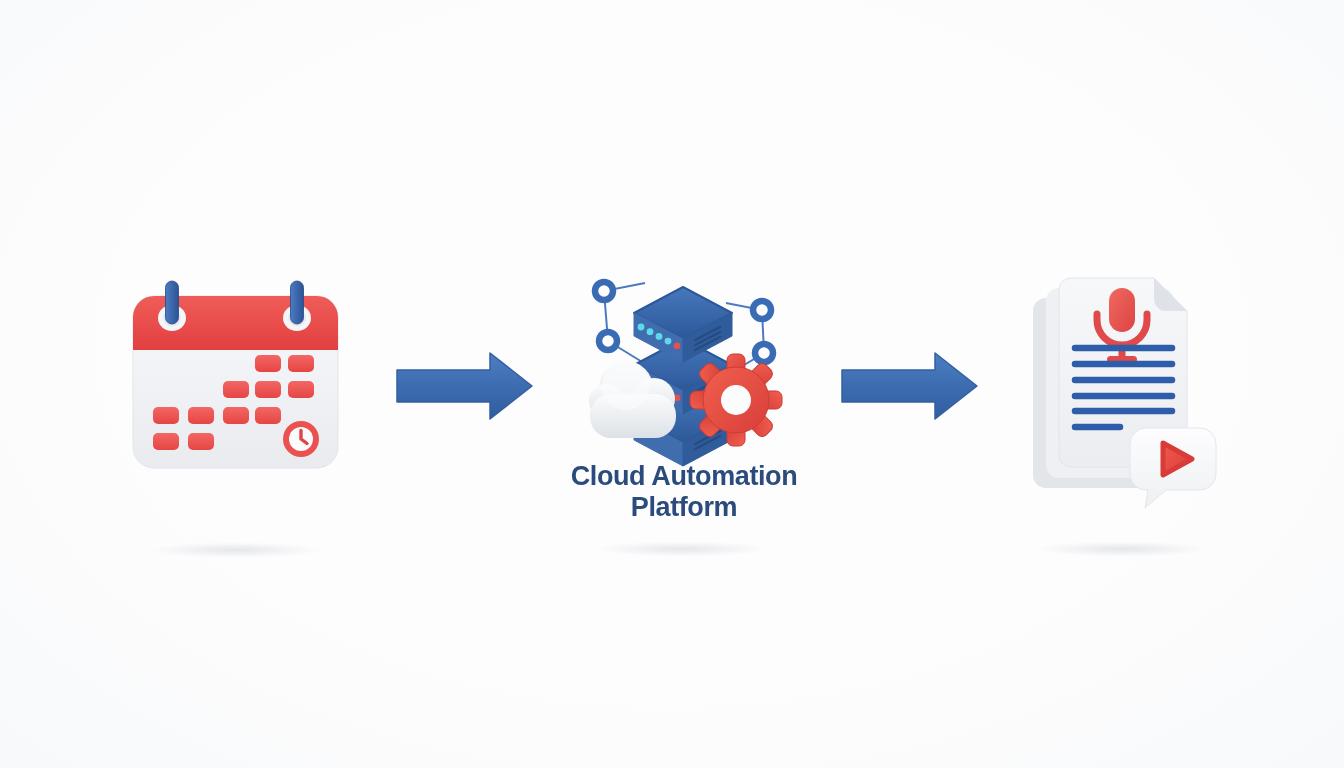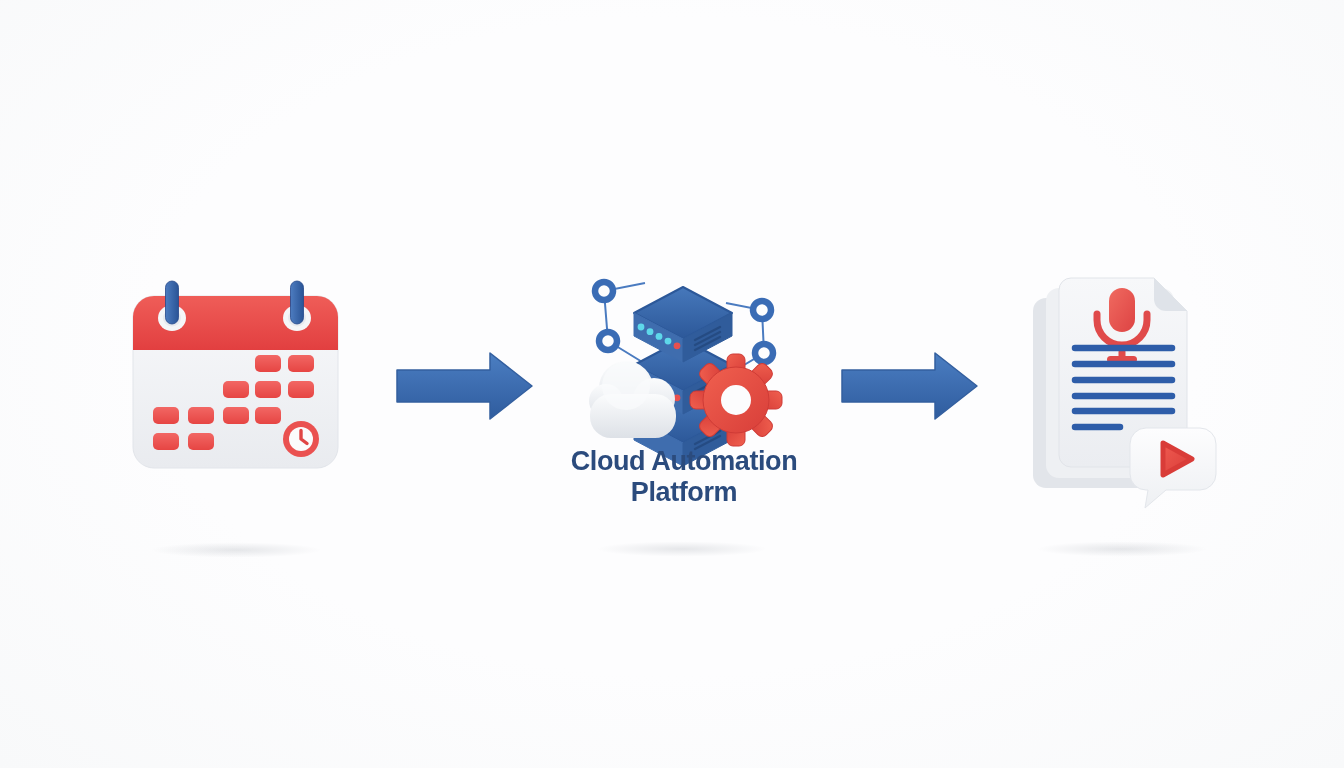--- a/index.html
+++ b/index.html
@@ -212,21 +212,21 @@
           <g transform="rotate(315)">
               <rect x="-9" y="-46" width="18" height="20" rx="6"></rect>
             </g>
           <circle cx="0" cy="0" r="33"></circle>
         </g>
         <circle cx="0" cy="0" r="15" fill="#fcfcfd"></circle>
       </g>
     </svg>
   </div>
 
-  <div class="abs label" style="left:554px;top:446px;">Cloud Automation Platform</div>
+  <div class="abs label" style="left:554px;top:461px;">Cloud Automation Platform</div>
 
   <div class="abs" style="left:840px;top:350px;">
     <svg width="140" height="72" viewBox="0 0 140 72">
       <defs>
         <linearGradient id="arrow2" x1="0" y1="0" x2="0" y2="1">
           <stop offset="0" stop-color="#4b7ec2"></stop>
             <stop offset="1" stop-color="#2f5c9e"></stop>
         </linearGradient>
       </defs>
       <polygon points="2,20 95,20 95,3 137,36 95,69 95,52 2,52" fill="url(#arrow2)" stroke="#335f9f" stroke-width="1.5" stroke-linejoin="round"></polygon>

